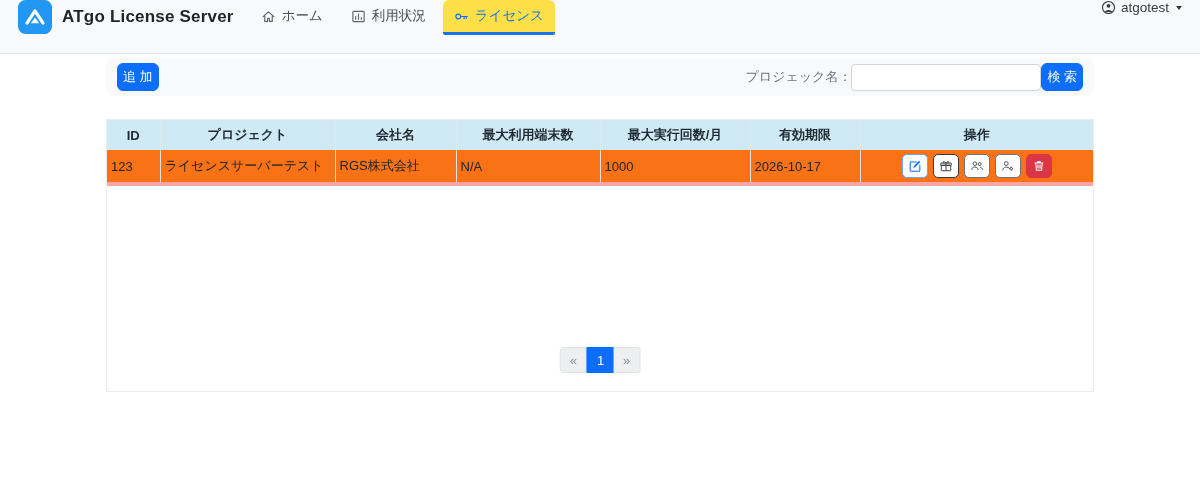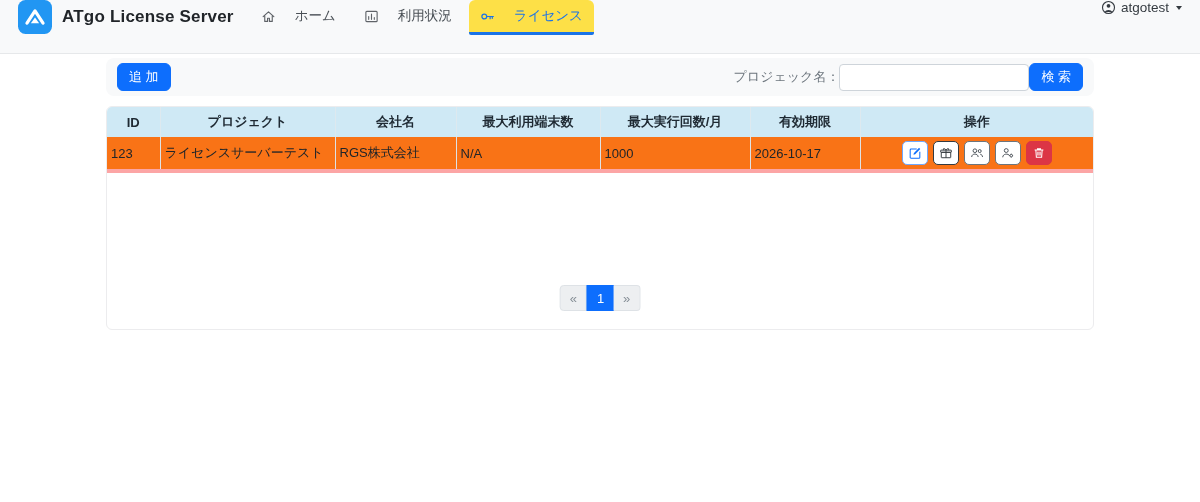--- a/index.html
+++ b/index.html
@@ -6,48 +6,48 @@
   html,body { width:1200px; height:502px; background:#ffffff;
     font-family:"Liberation Sans","DejaVu Sans",sans-serif; overflow:hidden; }
 
   
   .navbar { height:54px; background:#f8f9fa; border-bottom:1px solid #e6e8ea;
     display:flex; align-items:flex-start; padding:0 18px; }
   .brand { display:flex; align-items:center; gap:10px; cursor:pointer; }
   .brand-logo { width:34px; height:34px; display:block; }
   .brand-title { font-size:17px; font-weight:bold; color:#212529; letter-spacing:.2px; }
   .nav-links { display:flex; align-items:center; margin-left:16px; gap:6px; }
-  .nav-item { display:flex; align-items:center; gap:19px; padding:7px 11px 7px;
+  .nav-item { display:flex; align-items:center; gap:6px; padding:7px 11px 7px;
     font-size:13.5px; color:#4a5056; cursor:pointer; border-radius:6px;
     border-bottom:3px solid transparent; }
   .nav-item .nico { display:flex; color:#5f6368; }
   .nav-item.active { background:#fde047; color:#1a73e8; border-bottom:3px solid #1a73e8;
     border-radius:6px 6px 2px 2px; }
   .nav-item.active .nico { color:#1a73e8; }
   .caret { width:0; height:0; border-left:3.5px solid transparent;
     border-right:3.5px solid transparent; border-top:4.5px solid #5f6368; margin-left:2px; }
   .user-menu { margin-left:auto; display:flex; align-items:center; gap:5px;
     font-size:13.5px; color:#343a40; cursor:pointer; }
   .user-menu .caret { border-top-color:#343a40; }
 
   
   .main { width:988px; margin:4px auto 0; }
 
   .toolbar { margin-top:3px; height:38px; background:#f8f9fa; border-radius:8px;
     display:flex; align-items:center; justify-content:space-between; padding:0 11px; }
   .btn-primary { background:#0d6efd; color:#fff; border:1px solid #0d6efd;
-    border-radius:6px; font-size:13px; padding:5px 11px; cursor:pointer;
+    border-radius:6px; font-size:13px; padding:5px 5px; cursor:pointer;
     font-family:inherit; line-height:1.2; }
   .search-group { display:flex; align-items:center; }
   .search-label { font-size:13px; color:#6c757d; }
   .search-input { width:190px; height:27px; border:1px solid #ced4da; border-radius:4px;
     background:#fff; font-size:13px; padding:0 8px; outline:none; font-family:inherit; }
 
   
-  .card { margin-top:10px; height:224px; border:1px solid #ececee; border-radius:6px;
+  .card { margin-top:23px; height:273px; border:1px solid #ececee; border-radius:0;
     position:relative; overflow:hidden; background:#fff; }
   table { width:100%; border-collapse:collapse; font-size:13px; table-layout:fixed; }
   col.c-id{width:53px} col.c-proj{width:175px} col.c-comp{width:121px}
   col.c-dev{width:144px} col.c-run{width:150px} col.c-exp{width:110px}
   th { background:#cfe9f5; color:#1f2a33; font-weight:bold; text-align:center;
     padding:6px 4px; border-right:1px solid #dde9ef; height:27px; }
   th:last-child { border-right:none; }
   td { text-align:left; padding:4px 4px; color:#212529; height:26px;
     border-right:1px solid #dee2e6; border-bottom:4px solid #fca5a5; background:#f97316; }
   td:last-child { border-right:none; }

